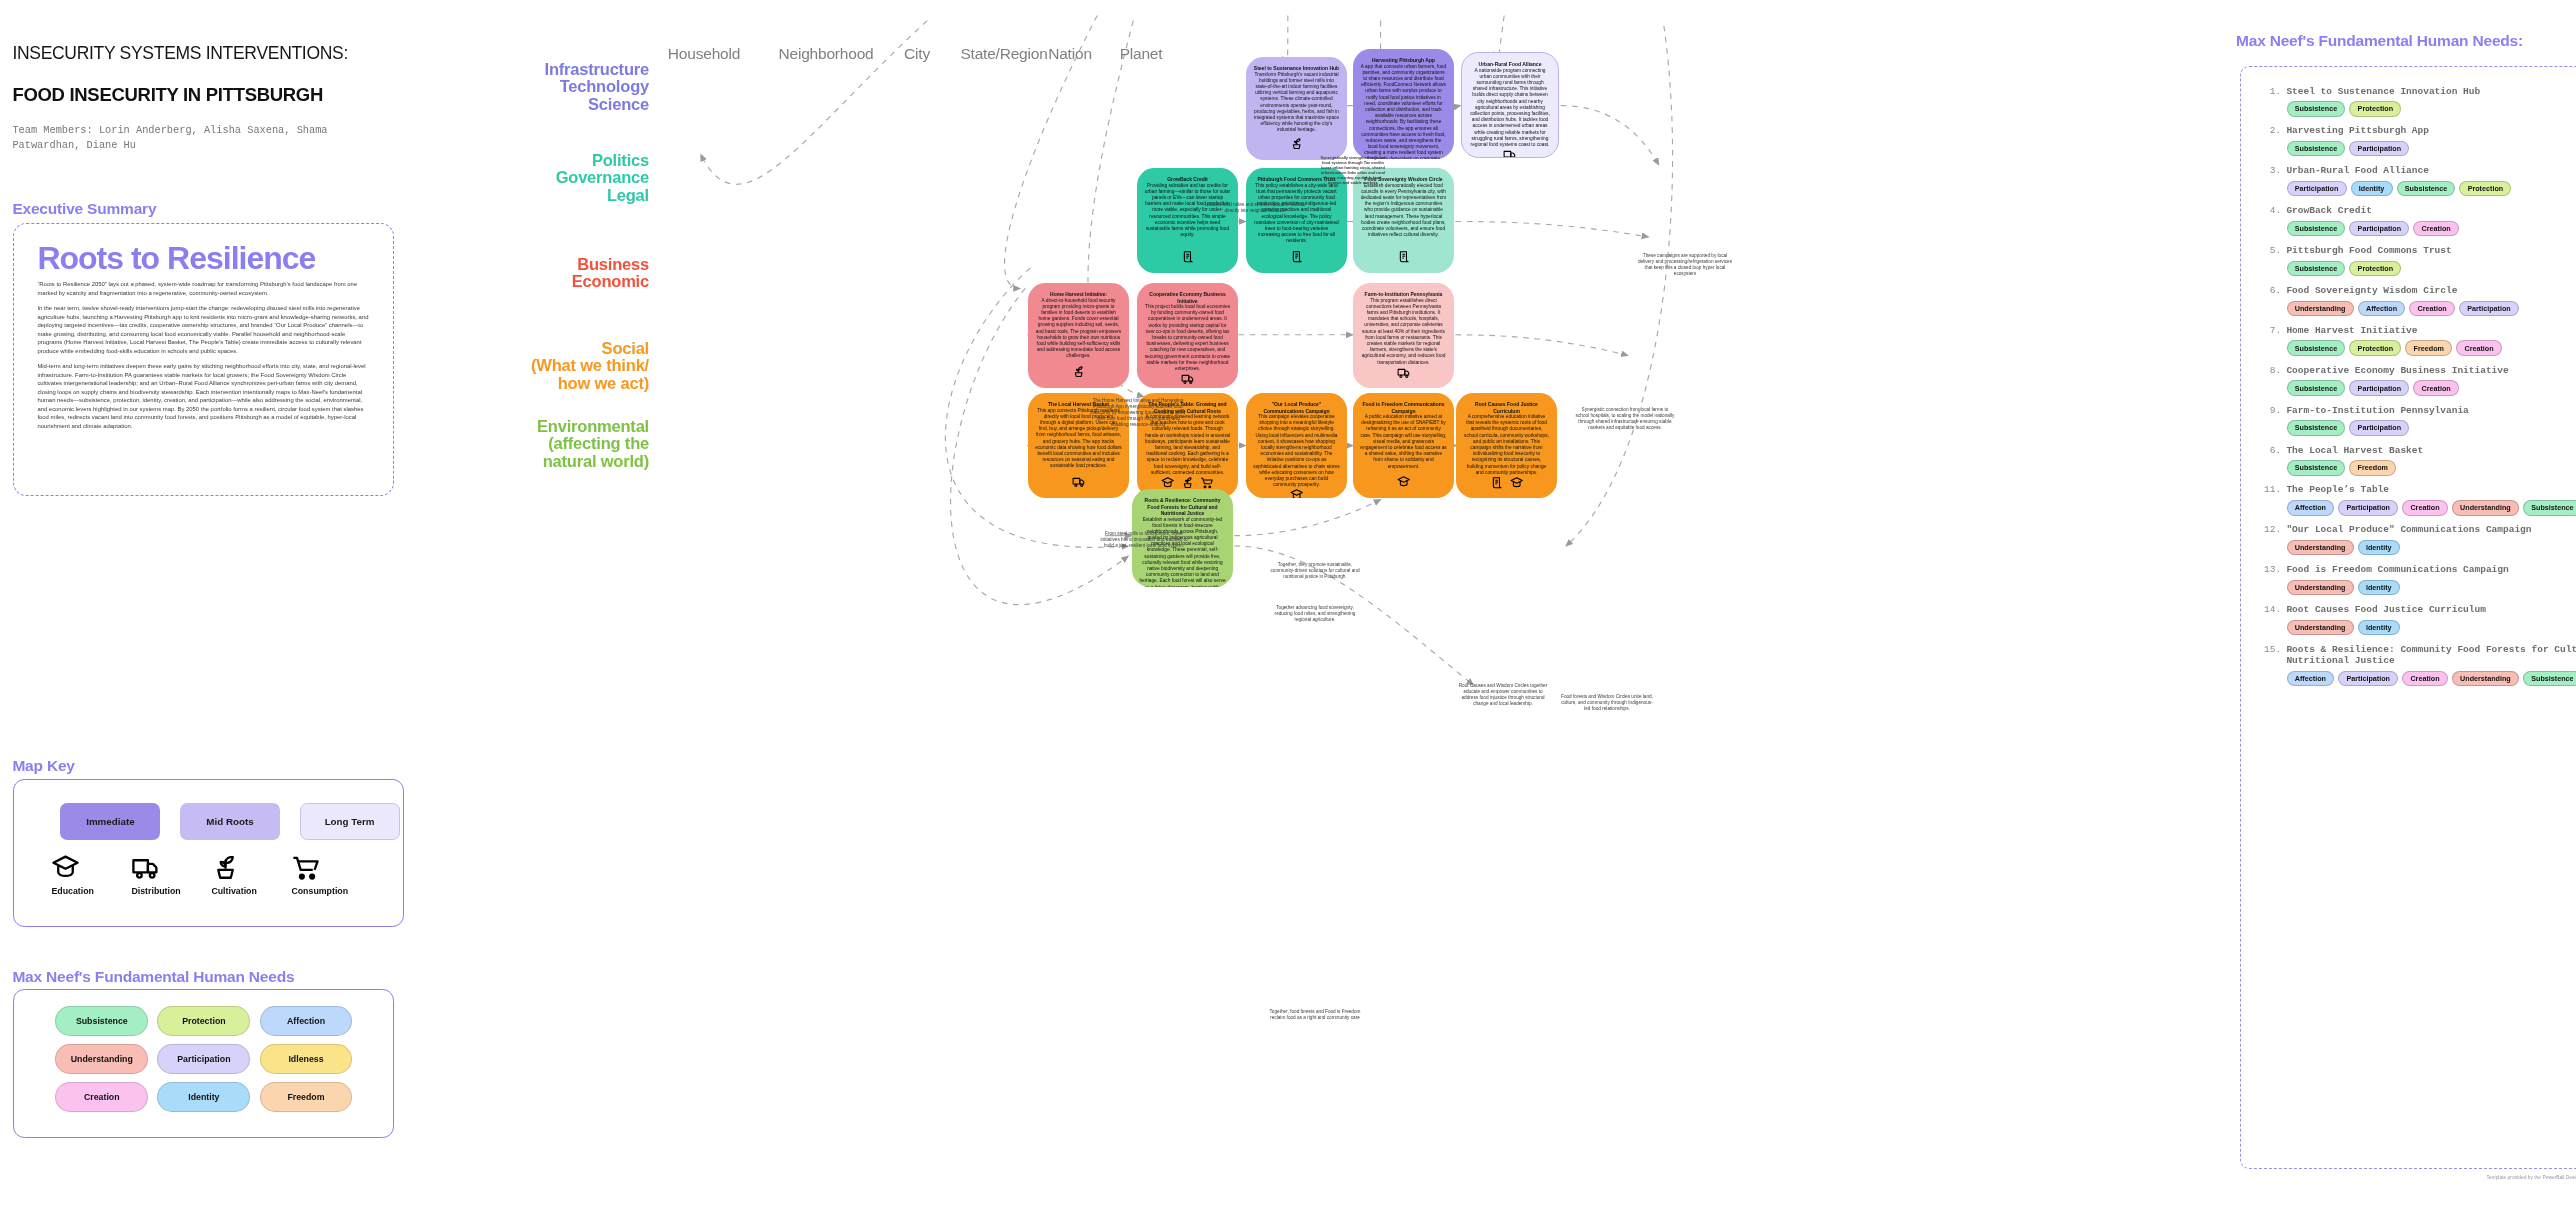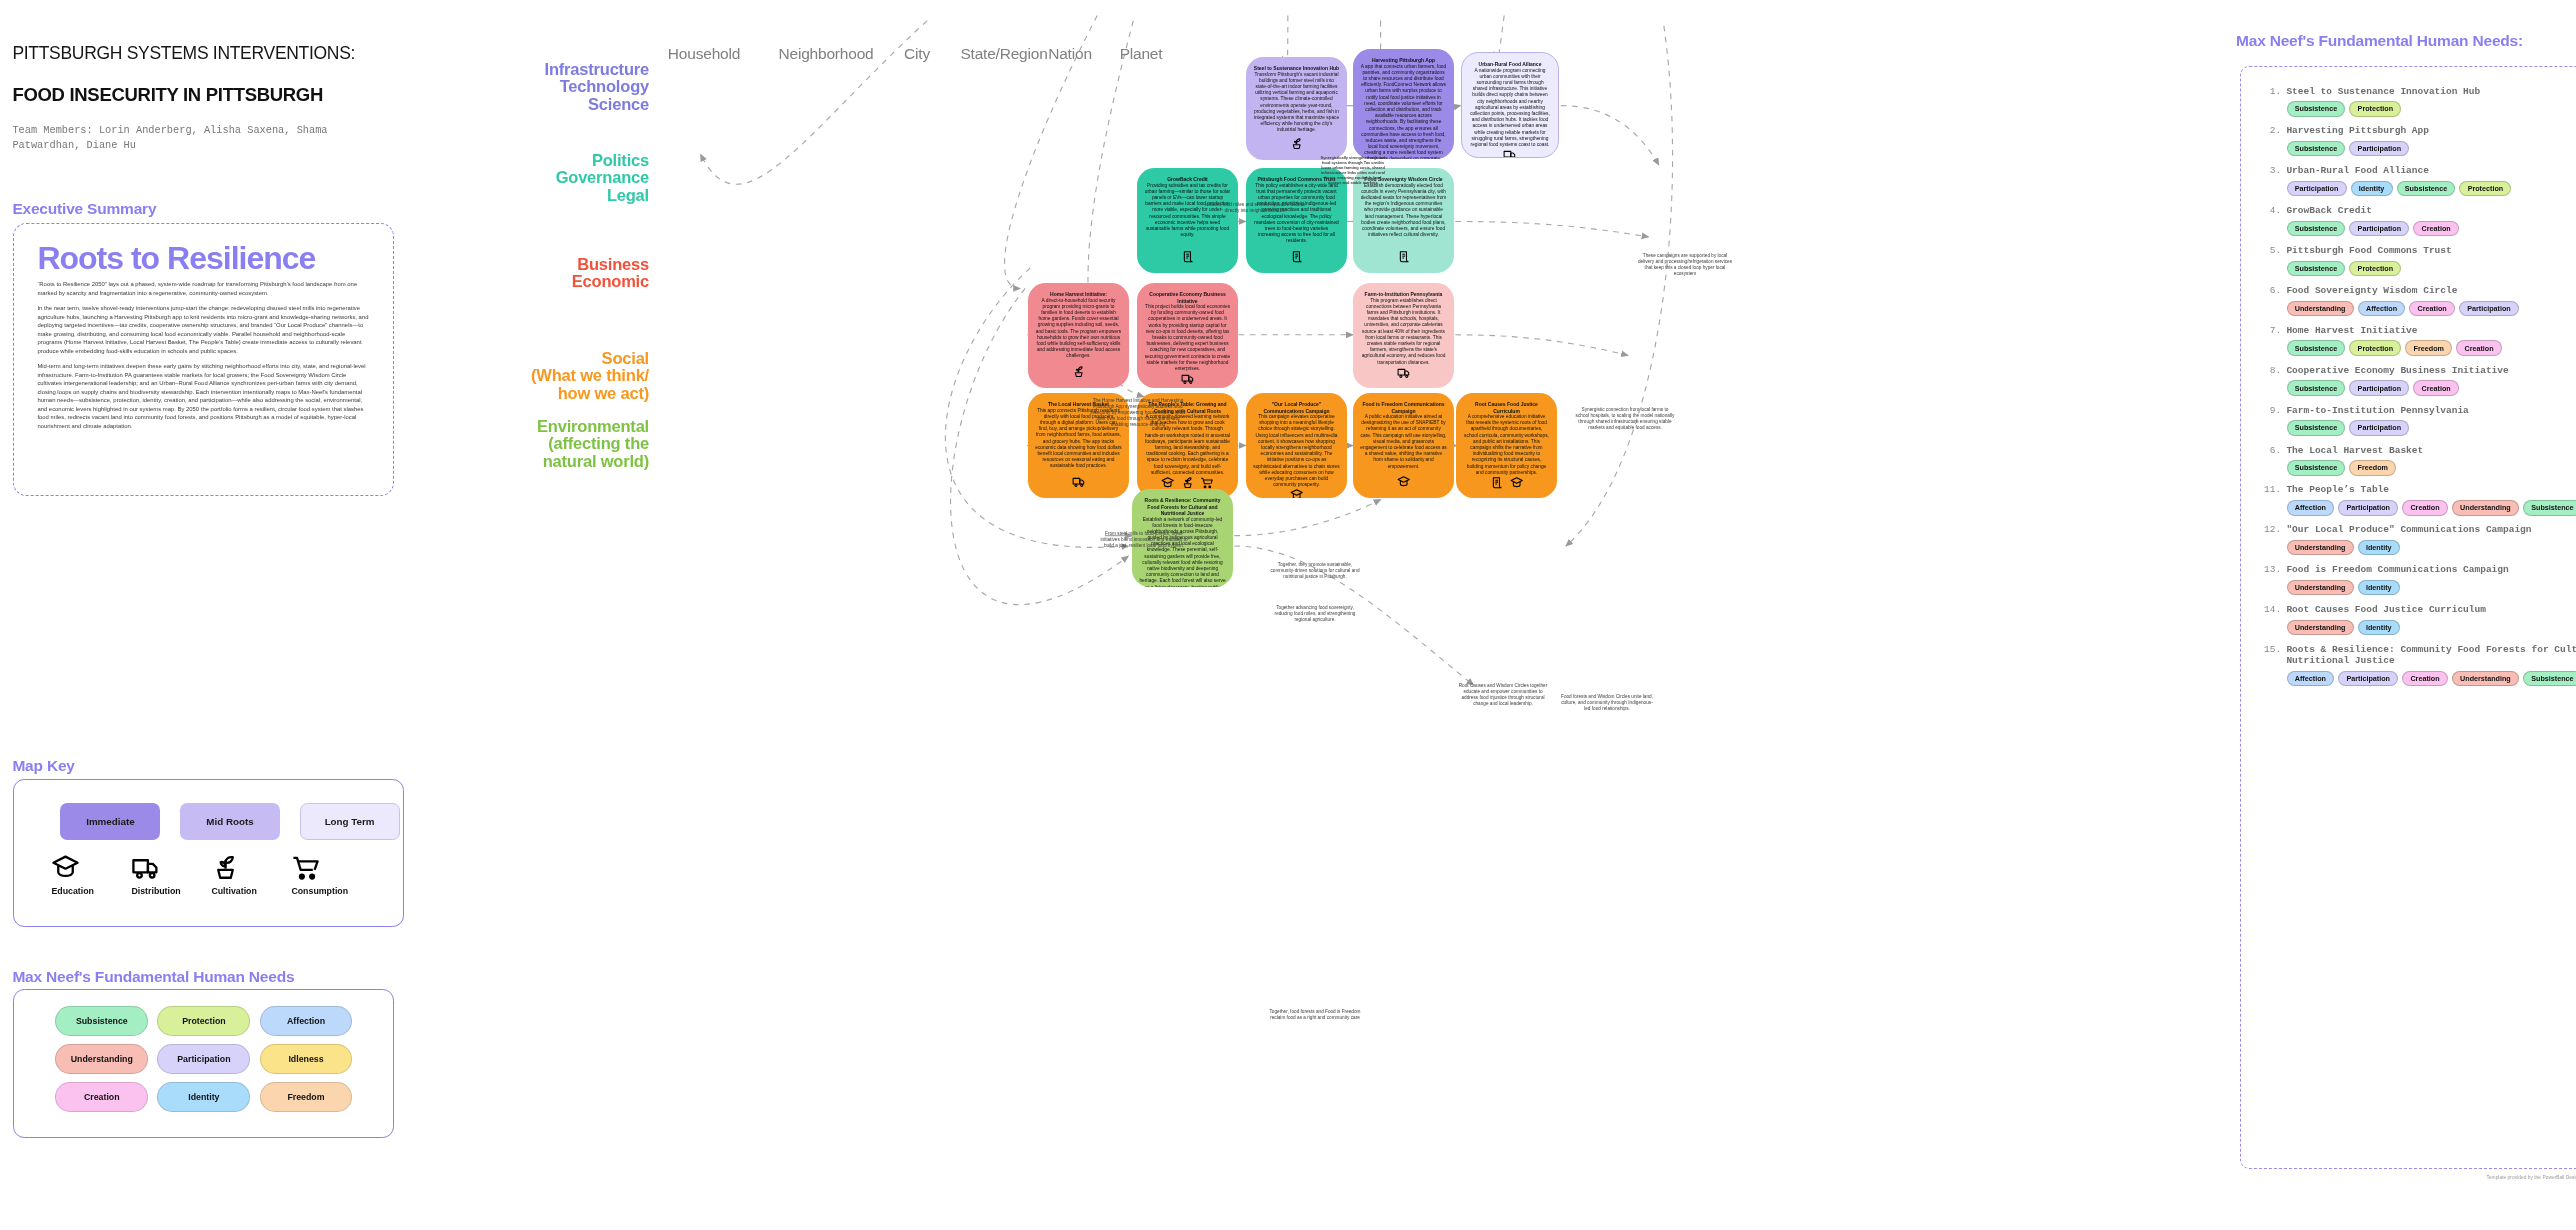--- a/index.html
+++ b/index.html
@@ -116,21 +116,21 @@
     position:absolute; left:66px; top:1175px; width:456px; text-align:right;
     font-size:4.9px; color:#9a9a9a;
   }
 </style>
 </head>
 <body>
 
 <div id="left-panel">
 
   <div id="title-block">
-    <div class="title-line1">PITTSBURGH SYSTEMS INTERVENTIONS:</div>
+    <div class="title-line1">INSECURITY SYSTEMS INTERVENTIONS:</div>
     <div class="title-line2">FOOD INSECURITY IN PITTSBURGH</div>
     <div class="team-members">Team Members: Lorin Anderberg, Alisha Saxena, Shama Patwardhan, Diane Hu</div>
   </div>
 
   <div class="section-head" id="exec-head">Executive Summary</div>
   <div id="exec-box">
     <div class="exec-title">Roots to Resilience</div>
     <div class="exec-para">“Roots to Resilience 2050” lays out a phased, system-wide roadmap for transforming Pittsburgh’s food landscape from one marked by scarcity and fragmentation into a regenerative, community-owned ecosystem.</div>
     <div class="exec-para">In the near term, twelve shovel-ready interventions jump-start the change: redeveloping disused steel mills into regenerative agriculture hubs, launching a Harvesting Pittsburgh app to knit residents into micro-grant and knowledge-sharing networks, and deploying targeted incentives—tax credits, cooperative ownership structures, and branded “Our Local Produce” channels—to make growing, distributing, and consuming local food economically viable.  Parallel household and neighborhood-scale programs (Home Harvest Initiative, Local Harvest Basket, The People’s Table) create immediate access to culturally relevant produce while embedding food-skills education in schools and public spaces.</div>
     <div class="exec-para">Mid-term and long-term initiatives deepen these early gains by stitching neighborhood efforts into city, state, and regional-level infrastructure. Farm-to-Institution PA guarantees stable markets for local growers; the Food Sovereignty Wisdom Circle cultivates intergenerational leadership; and an Urban–Rural Food Alliance synchronizes peri-urban farms with city demand, closing loops on supply chains and biodiversity stewardship.  Each intervention intentionally maps to Max-Neef's fundamental human needs—subsistence, protection, identity, creation, and participation—while also addressing the social, environmental, and economic levers highlighted in our systems map.  By 2050 the portfolio forms a resilient, circular food system that slashes food miles, redirects vacant land into community food forests, and positions Pittsburgh as a model of equitable, hyper-local nourishment and climate adaptation.</div>
@@ -241,21 +241,21 @@
     </div>
   <div id="map-rows">
       <div class="row-label row-lbl-infra" style="left: 0px; width: 237px; top: 87px;">Infrastructure
 Technology
 Science</div>
       <div class="row-label row-lbl-pol" style="left: 0px; width: 237px; top: 178px;">Politics
 Governance
 Legal</div>
       <div class="row-label row-lbl-biz" style="left: 0px; width: 237px; top: 273px;">Business
 Economic</div>
-      <div class="row-label row-lbl-soc" style="left: 0px; width: 237px; top: 376px;">Social
+      <div class="row-label row-lbl-soc" style="left: 0px; width: 237px; top: 366px;">Social
 (What we think/
 how we act)</div>
       <div class="row-label row-lbl-env" style="left: 0px; width: 237px; top: 444px;">Environmental
 (affecting the
 natural world)</div>
     </div>
   <div id="map-cards">
       <div class="card c-immediate" style="left: 834px; top: 57px; width: 101px; height: 103px;">
         <div>
           <span class="card-title">Steel to Sustenance Innovation Hub</span>

